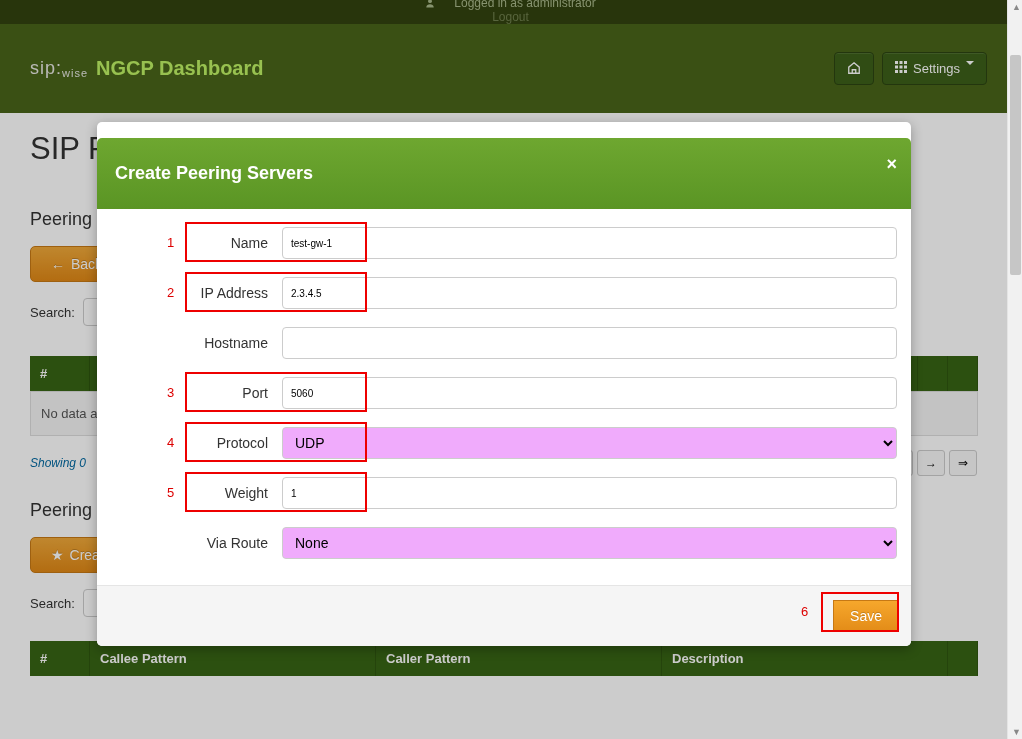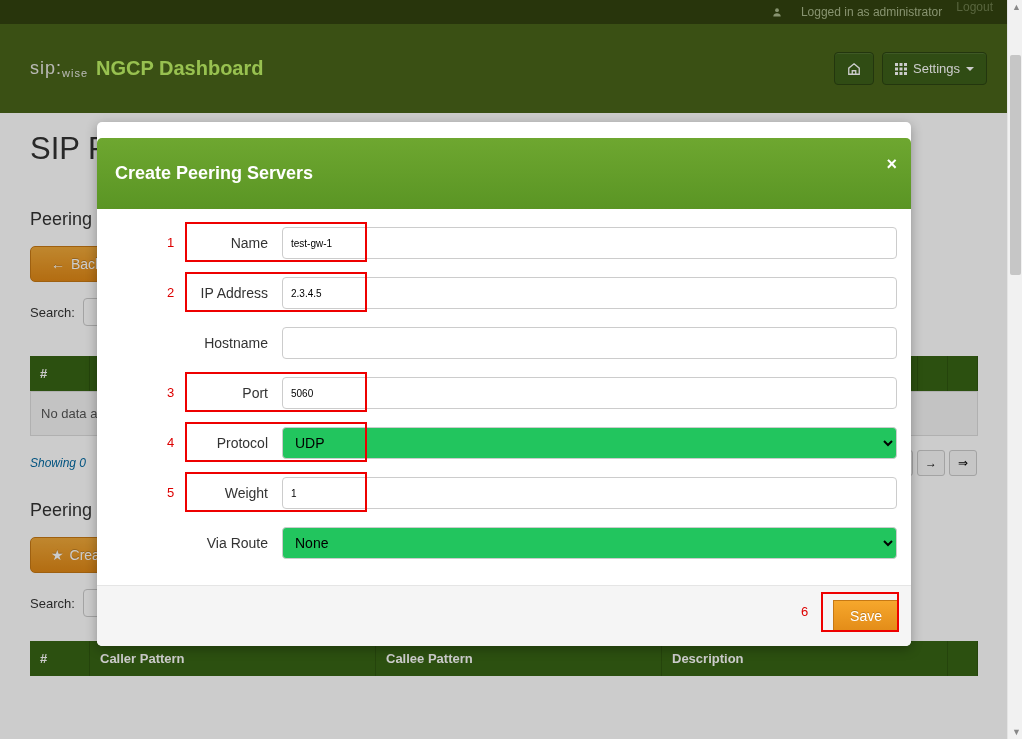--- a/index.html
+++ b/index.html
@@ -13,22 +13,24 @@
   overflow: hidden;
   position: relative;
 }
 .app-wrap { width: 1007px; position: relative; }
 .topbar {
   background: #33430f;
   color: #a9b88c;
   height: 24px;
   display: flex;
   justify-content: flex-end;
+  align-items: center;
   padding: 0 14px;
   font-size: 12px;
+  flex-direction: column;
 }
 .topbar a, .topbar span { margin-left: 14px; color: #a9b88c; text-decoration: none; }
 .topbar .login-text { display: inline-flex; align-items: center; gap: 5px; }
 .topbar .logout { color: #6f7f4e; }
 .header {
   background: #496519;
   height: 89px;
   display: flex;
   align-items: center;
   justify-content: space-between;
@@ -41,21 +43,20 @@
 .brand-title { font-size: 20px; font-weight: bold; color: #bef264; }
 .header-buttons { display: flex; gap: 8px; }
 .hbtn {
   background: #3c6019;
   border: 1px solid #2c4412;
   border-radius: 4px;
   color: #fff;
   padding: 8px 12px;
   font-size: 13px;
   display: inline-flex;
-  align-items: center;
   gap: 6px;
   box-shadow: inset 0 1px 0 rgba(255,255,255,0.1);
   cursor: pointer;
 }
 .caret { display: inline-block; width: 0; height: 0; border-left: 4px solid transparent; border-right: 4px solid transparent; border-top: 4px solid #fff; }
 .page {
   padding: 18px 30px 0 30px;
 }
 h1 { font-size: 31px; font-weight: 500; color: #333; margin-bottom: 42px; }
 h3 { font-size: 18px; font-weight: 500; color: #333; margin-top: 10px; margin-bottom: 16px; }
@@ -165,21 +166,21 @@
   height: 32px;
   margin-right: 2px;
 }
 .form-select {
   flex: 1;
   border: 1px solid #ccc;
   border-radius: 4px;
   padding: 6px 8px;
   font-size: 14px;
   height: 32px;
-  background: #22c55e;
+  background: #f0abfc;
   margin-right: 2px;
 }
 .annot-num {
   position: absolute;
   left: 60px;
   top: 8px;
   color: #d00;
   font-size: 13px;
   font-weight: 500;
 }
@@ -317,22 +318,22 @@
       <span>★</span>
       <span>Crea</span>
     </button>
     <div class="search-row">
       <span>Search:</span>
       <input class="search-input" style="">
     </div>
     <div class="datatable" style="margin-top:24px">
       <div class="table-head">
         <div class="th num">#</div>
+        <div class="th col">Callee Pattern</div>
         <div class="th col">Caller Pattern</div>
-        <div class="th col">Callee Pattern</div>
         <div class="th col">Description</div>
         <div class="th sort"></div>
       </div>
     </div>
   </div>
 </div>
 
 <div class="modal-backdrop"></div>
 <div class="modal">
   <div class="modal-header">

